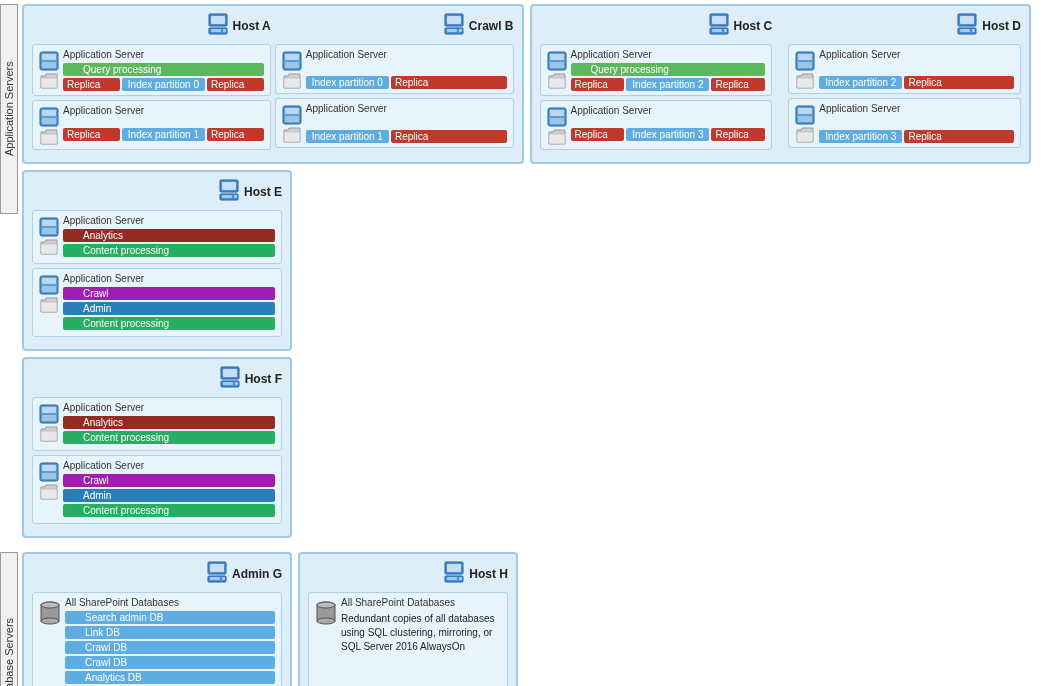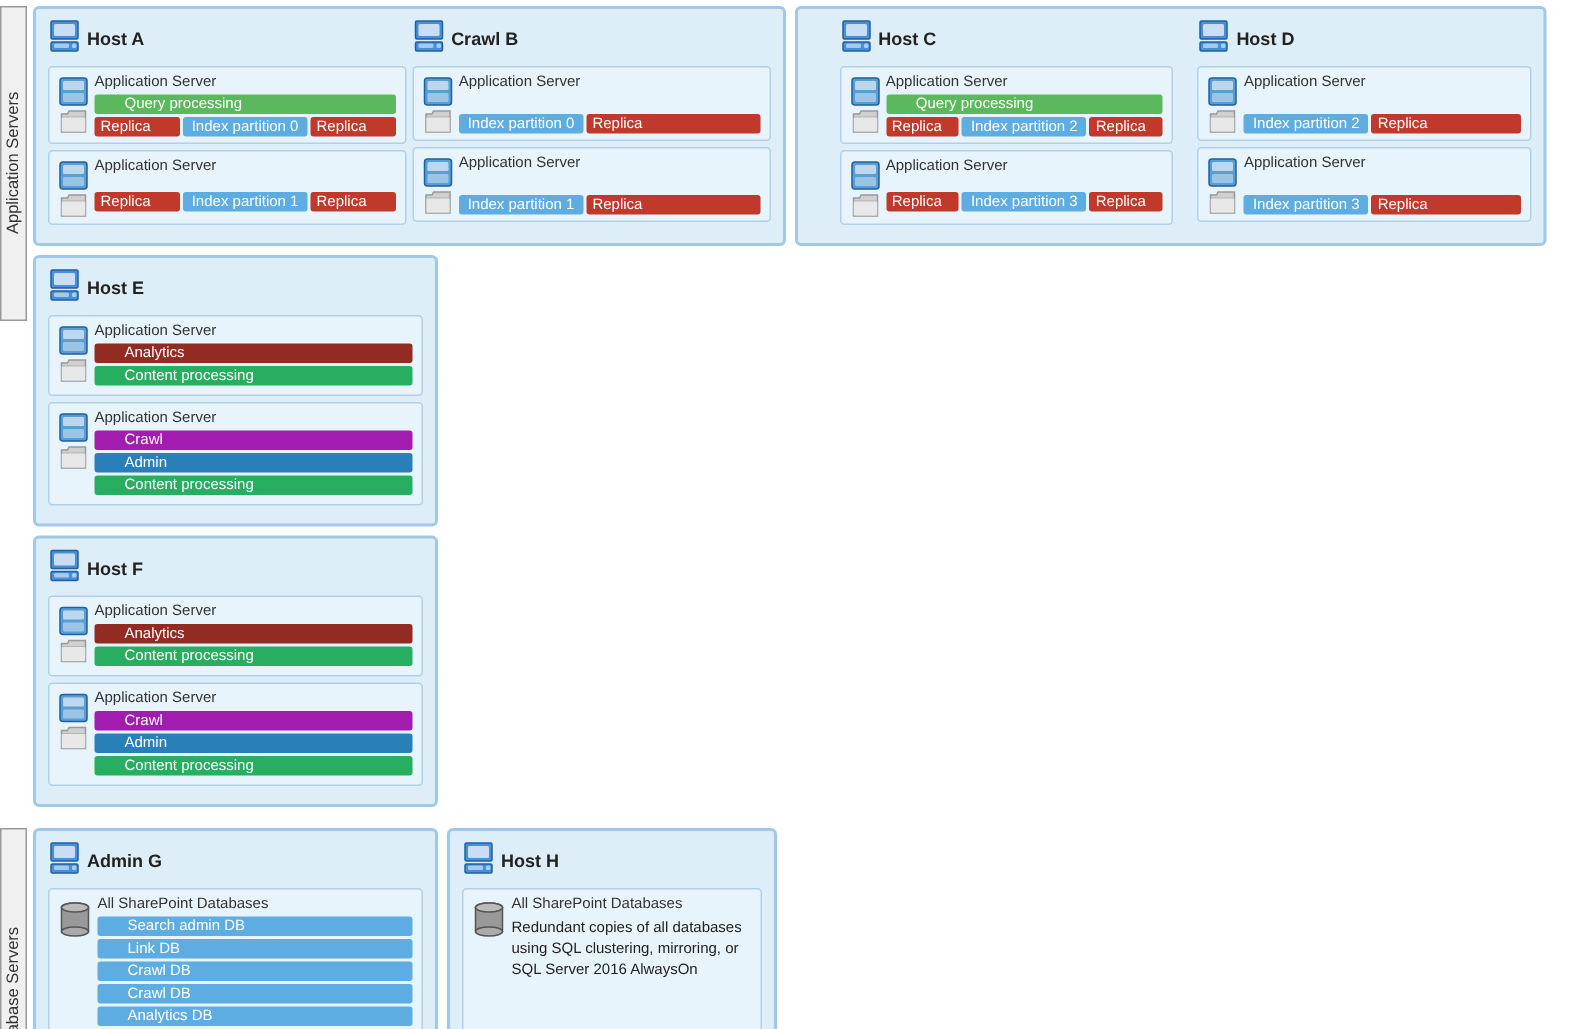--- a/index.html
+++ b/index.html
@@ -45,20 +45,21 @@
     }
 
     .host-title {
       font-weight: bold;
       font-size: 12px;
       color: #222;
       margin-bottom: 4px;
       display: flex;
       align-items: center;
       gap: 4px;
+      justify-content: flex-end;
     }
 
     
     .server-card {
       background: #e8f4fb;
       border: 1px solid #b0d0e8;
       border-radius: 3px;
       padding: 4px 6px 4px 6px;
       margin-bottom: 4px;
       display: flex;
@@ -273,21 +274,21 @@
                       <div class="replica-bar">Replica</div>
                     </div>
                   </div>
                 </div>
               </div>
 
             </div>
           </div>
 
           <div class="host-box" style="display:flex; flex-direction:column; flex:1; max-width:520px;">
-            <div style="display:flex; flex-direction:row; gap:16px;margin-left:20px;">
+            <div style="display:flex; flex-direction:row; gap:16px;">
 
               <div style="flex:1;">
                 <div class="host-title">
                   <svg class="server-svg" viewBox="0 0 22 28">
                     <rect x="2" y="2" width="18" height="12" rx="1" fill="#4a90d9" stroke="#2060a0" stroke-width="1"></rect>
                     <rect x="4" y="4" width="14" height="8" rx="1" fill="#fff" opacity="0.7"></rect>
                     <rect x="2" y="16" width="18" height="6" rx="1" fill="#4a90d9" stroke="#2060a0" stroke-width="1"></rect>
                     <rect x="4" y="17" width="10" height="3" rx="1" fill="#fff" opacity="0.5"></rect>
                     <rect x="16" y="17" width="3" height="3" rx="1" fill="#a0d0ff"></rect>
                   </svg>

